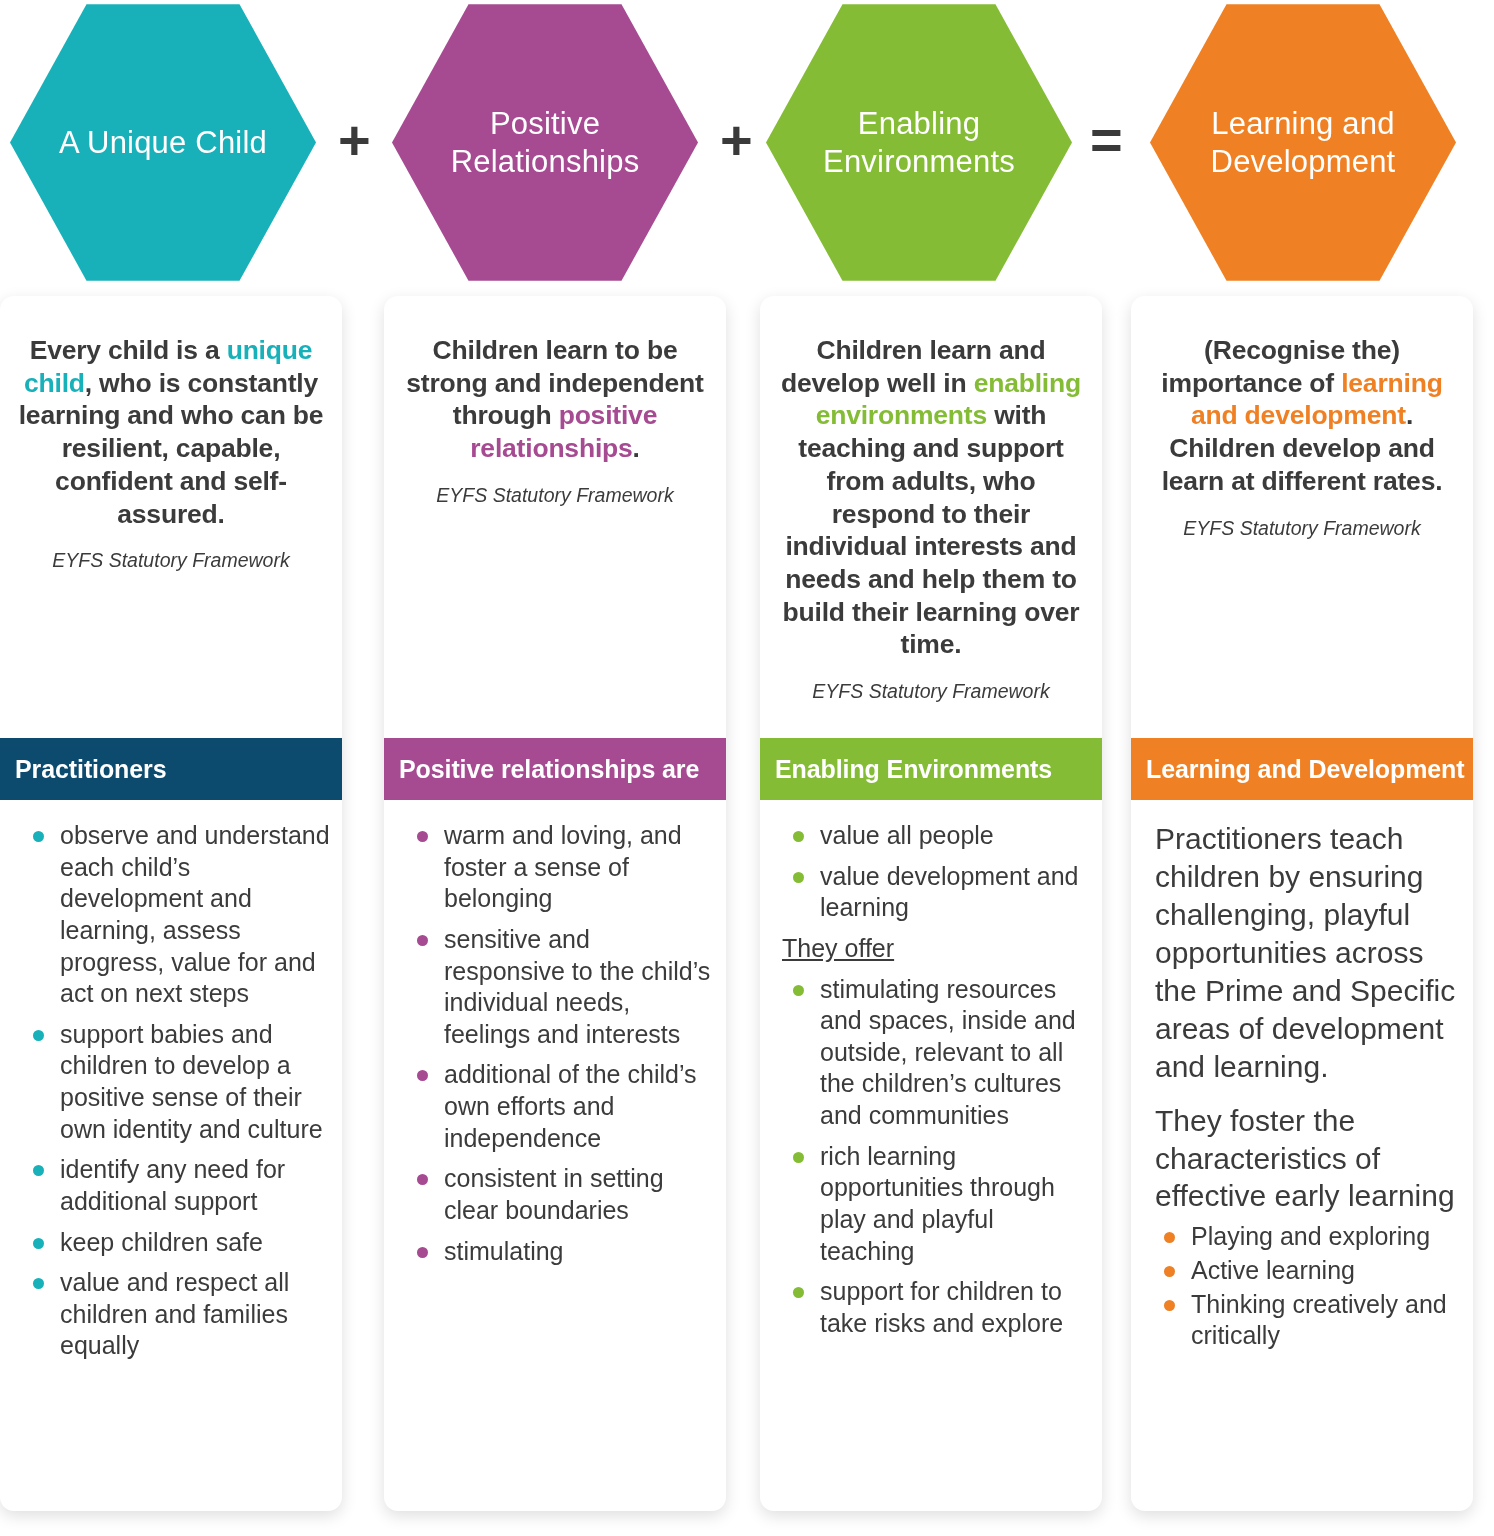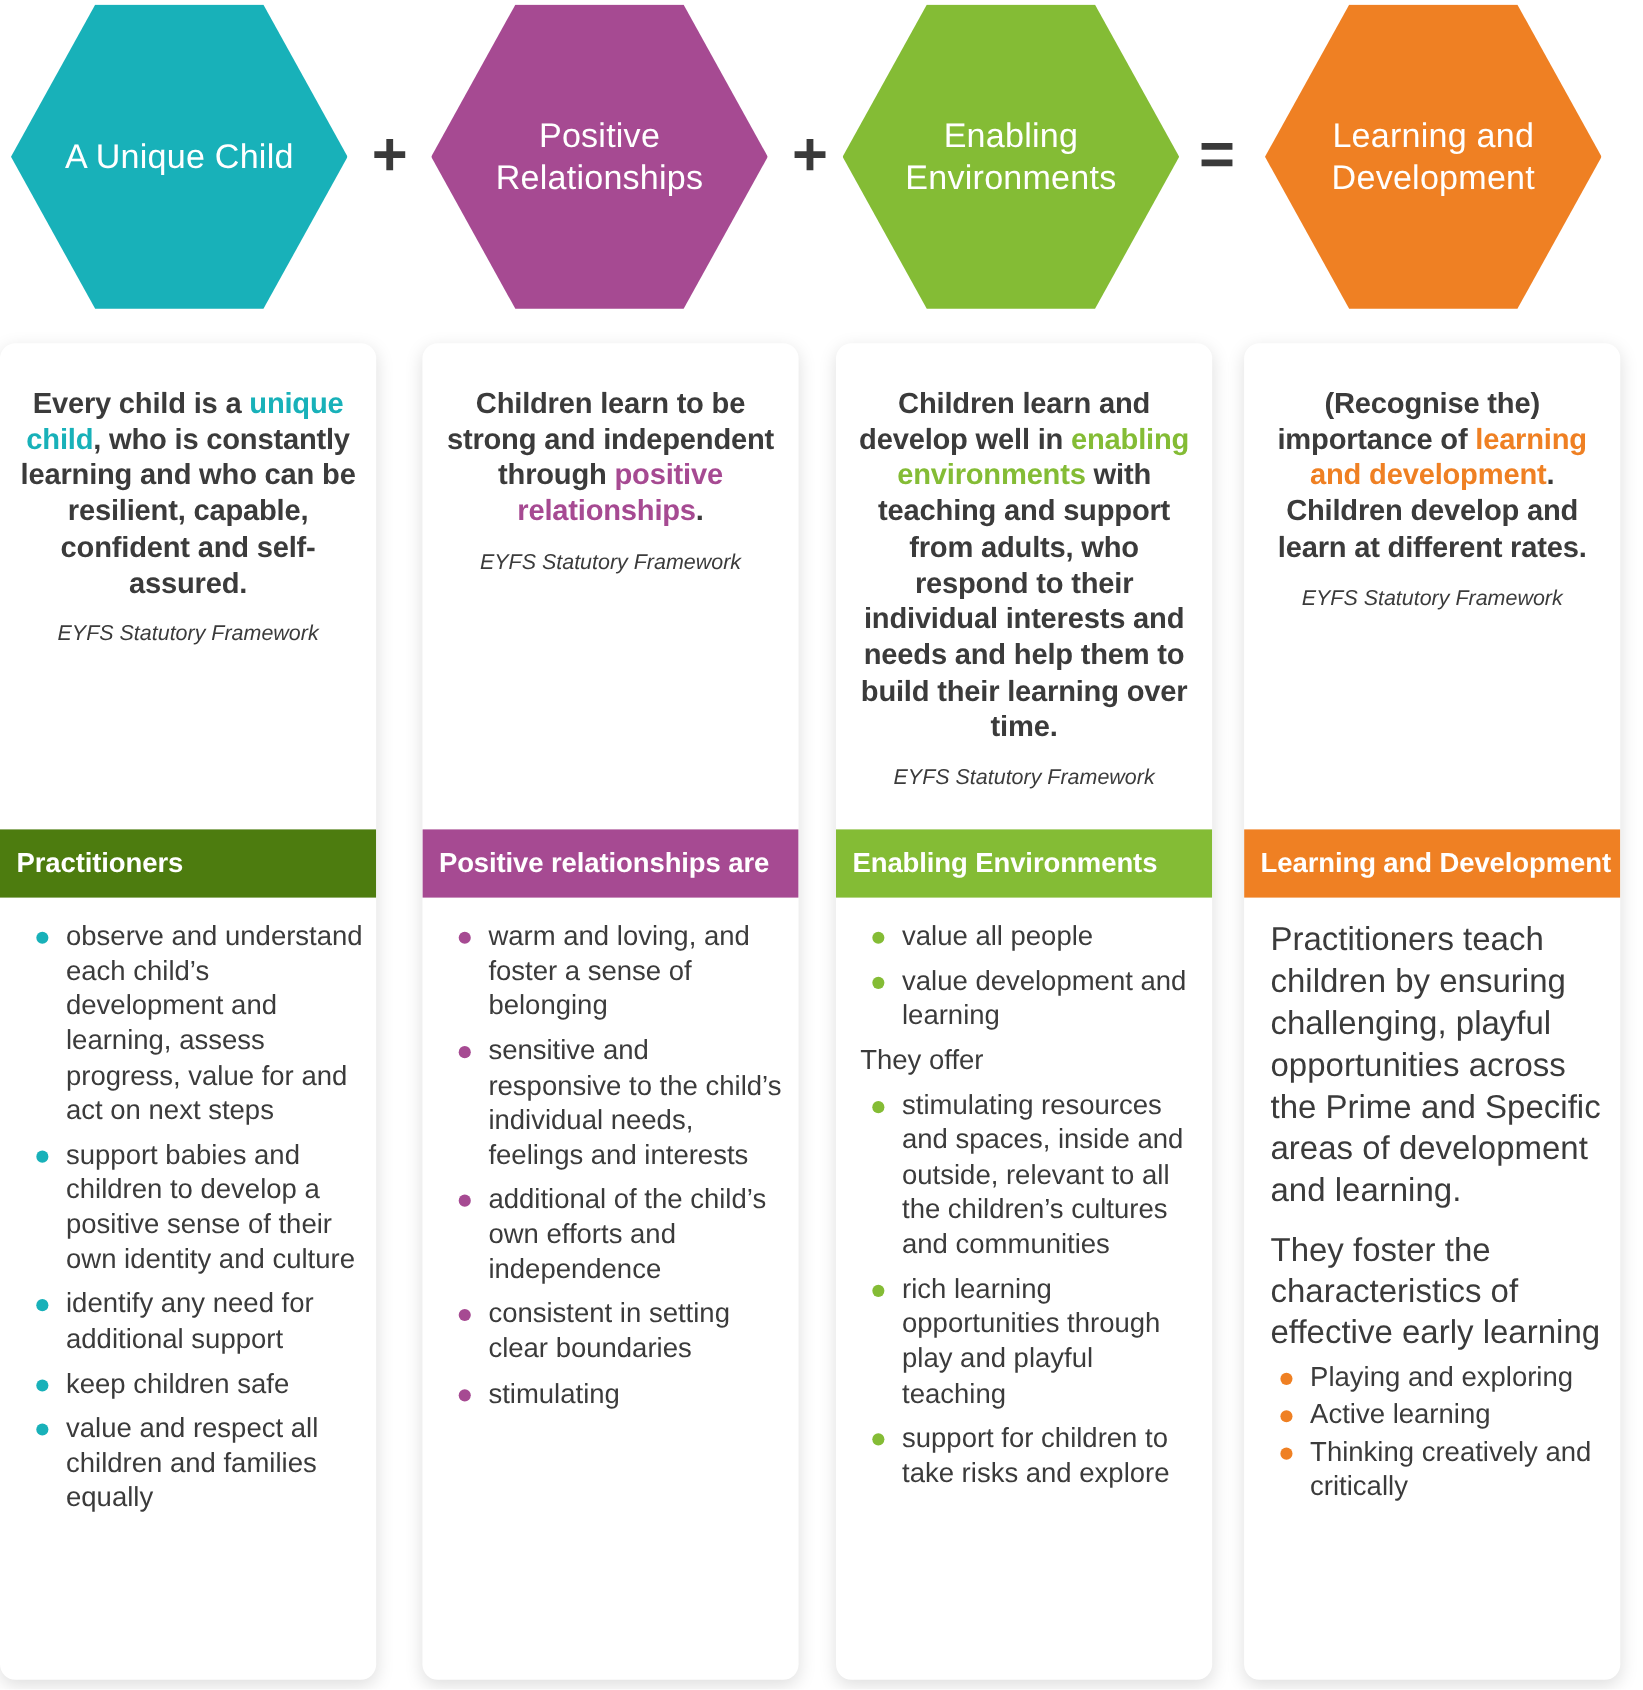--- a/index.html
+++ b/index.html
@@ -64,21 +64,21 @@
   
   .cards {
     position: absolute;
     top: 296px;
     left: 0;
     width: 1494px;
     height: 1240px;
   }
   .card {
     position: absolute;
-    top: 16px;
+    top: 0;
     width: 342px;
     height: 1215px;
     background: #ffffff;
     border-radius: 14px;
     box-shadow: 0 5px 16px rgba(0,0,0,0.13);
     overflow: hidden;
   }
   .quote {
     padding: 38px 16px 0 16px;
     text-align: center;
@@ -142,20 +142,21 @@
     width: 11px;
     height: 11px;
     border-radius: 50%;
   }
   .plain-line {
     font-size: 25px;
     line-height: 1.265;
     color: #3b3b3b;
     margin: 0 0 9px 0;
     padding-left: 10px;
+    text-decoration: underline;
   }
   .para {
     font-size: 30px;
     line-height: 1.265;
     color: #3b3b3b;
     padding: 0 4px 0 12px;
     margin-bottom: 16px;
   }
   ul.blist.tight li { margin-bottom: 2px; }
 </style>
@@ -198,21 +199,21 @@
 
   </div>
 
   <div class="cards">
 
     <div class="card" style="left:0px;">
       <div class="quote">
         <p id="q0"><span>Every child is a </span><span style="color: rgb(24, 177, 185);">unique child</span><span>, who is constantly learning and who can be resilient, capable, confident and self-assured.</span></p>
         <div class="source">EYFS Statutory Framework</div>
       </div>
-      <div class="bar" id="bar0" style="top: 442px; background: #4d7c0f;">
+      <div class="bar" id="bar0" style="top: 442px; background: #0c4a6e;">
         <span class="bar-label">Practitioners</span>
       </div>
       <div class="list-area" style="top:510px;">
         <ul class="blist" id="list0">
             <li><span class="dot" style="background: rgb(24, 177, 185);"></span><span>observe and understand each child’s development and learning, assess progress, value for and act on next steps</span></li>
             <li><span class="dot" style="background: rgb(24, 177, 185);"></span><span>support babies and children to develop a positive sense of their own identity and culture</span></li>
             <li><span class="dot" style="background: rgb(24, 177, 185);"></span><span>identify any need for additional support</span></li>
             <li><span class="dot" style="background: rgb(24, 177, 185);"></span><span>keep children safe</span></li>
             <li><span class="dot" style="background: rgb(24, 177, 185);"></span><span>value and respect all children and families equally</span></li>
           </ul>

